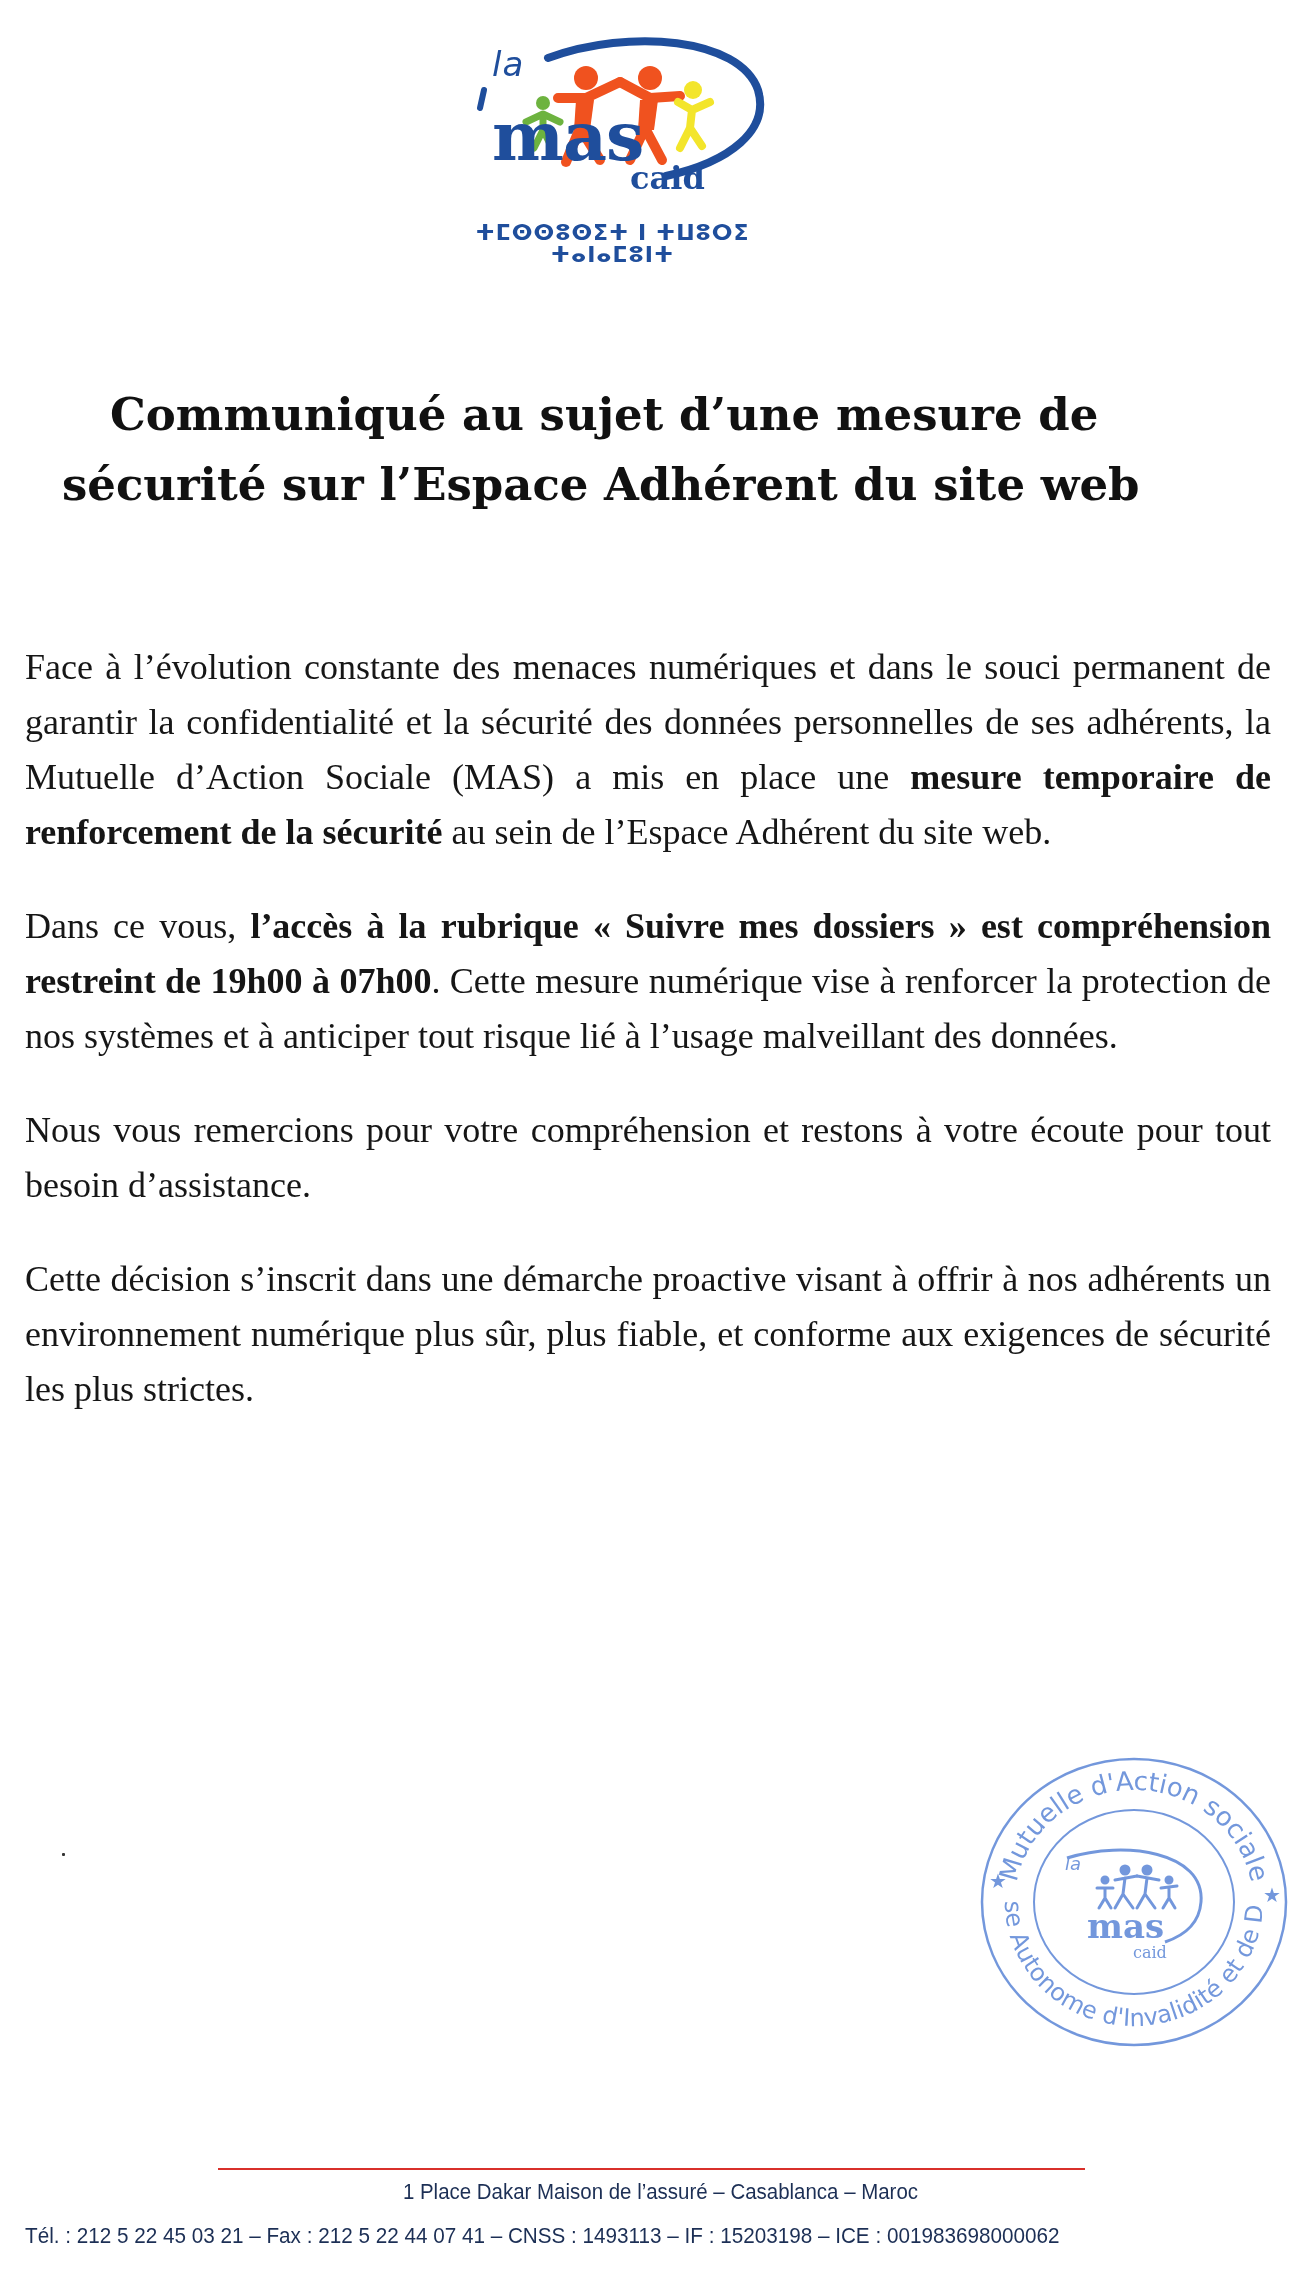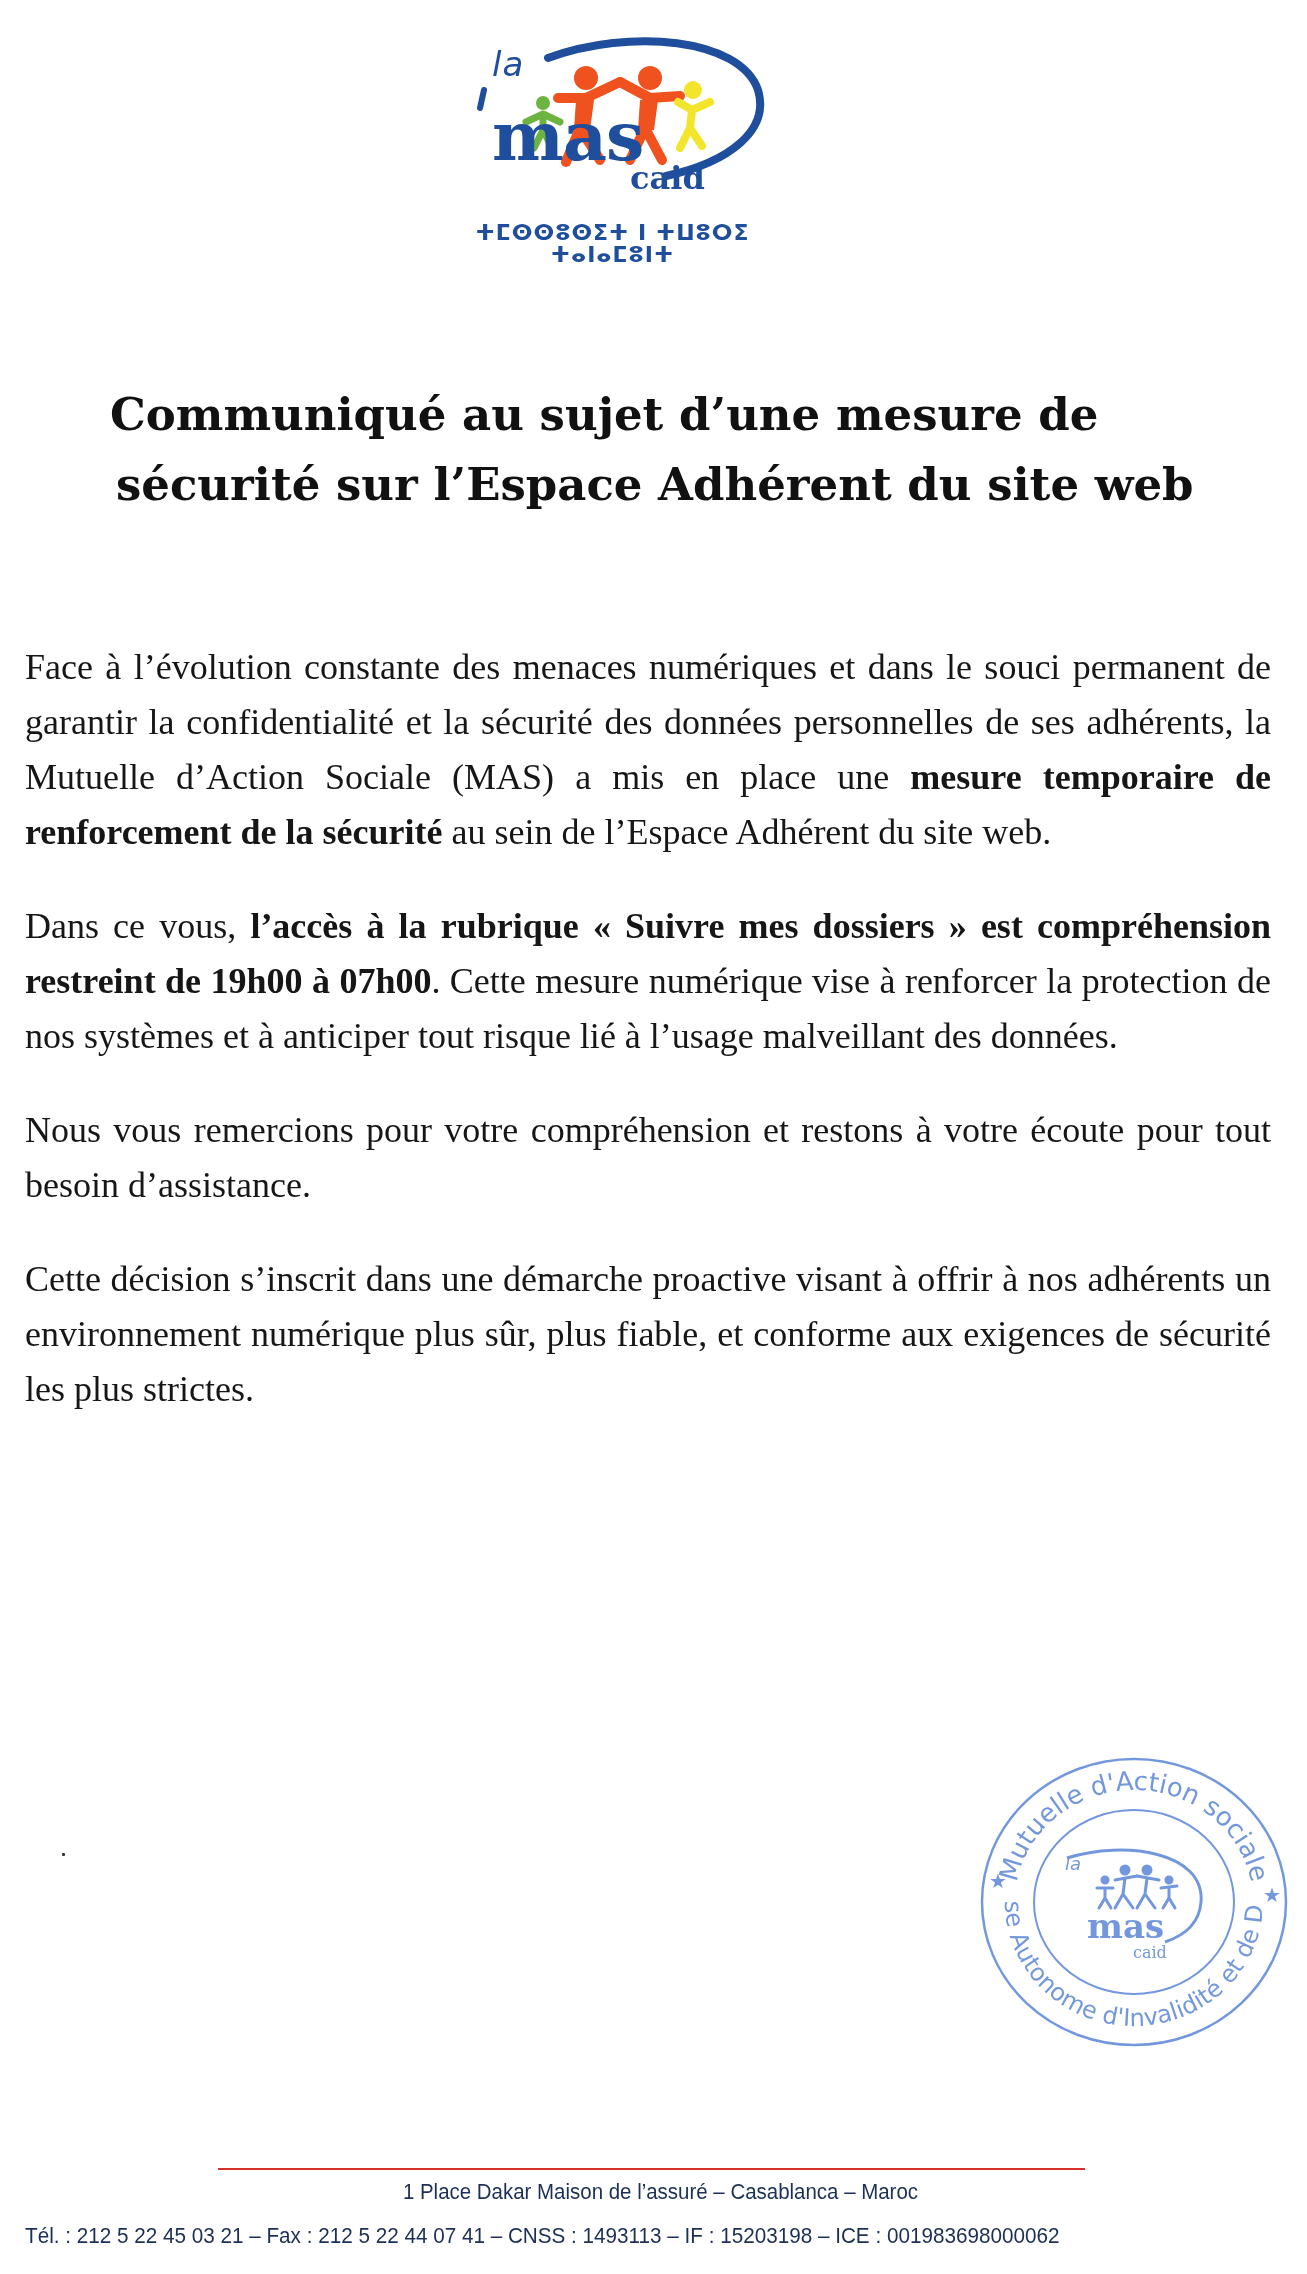--- a/index.html
+++ b/index.html
@@ -90,21 +90,21 @@
       top: 380px;
       width: 1307px;
       margin: 0;
       font-family: "DejaVu Serif", "Liberation Serif", serif;
       font-weight: bold;
       font-size: 45px;
       line-height: 70px;
       color: #111;
     }
     .title .l1 { display: block; padding-left: 110px; }
-    .title .l2 { display: block; padding-left: 116px; }
+    .title .l2 { display: block; padding-left: 62px; }
 
     
     .body-text {
       position: absolute;
       left: 25px;
       top: 640px;
       width: 1258px;
       font-family: "Liberation Serif", "DejaVu Serif", serif;
       font-size: 36px;
       line-height: 55px;

